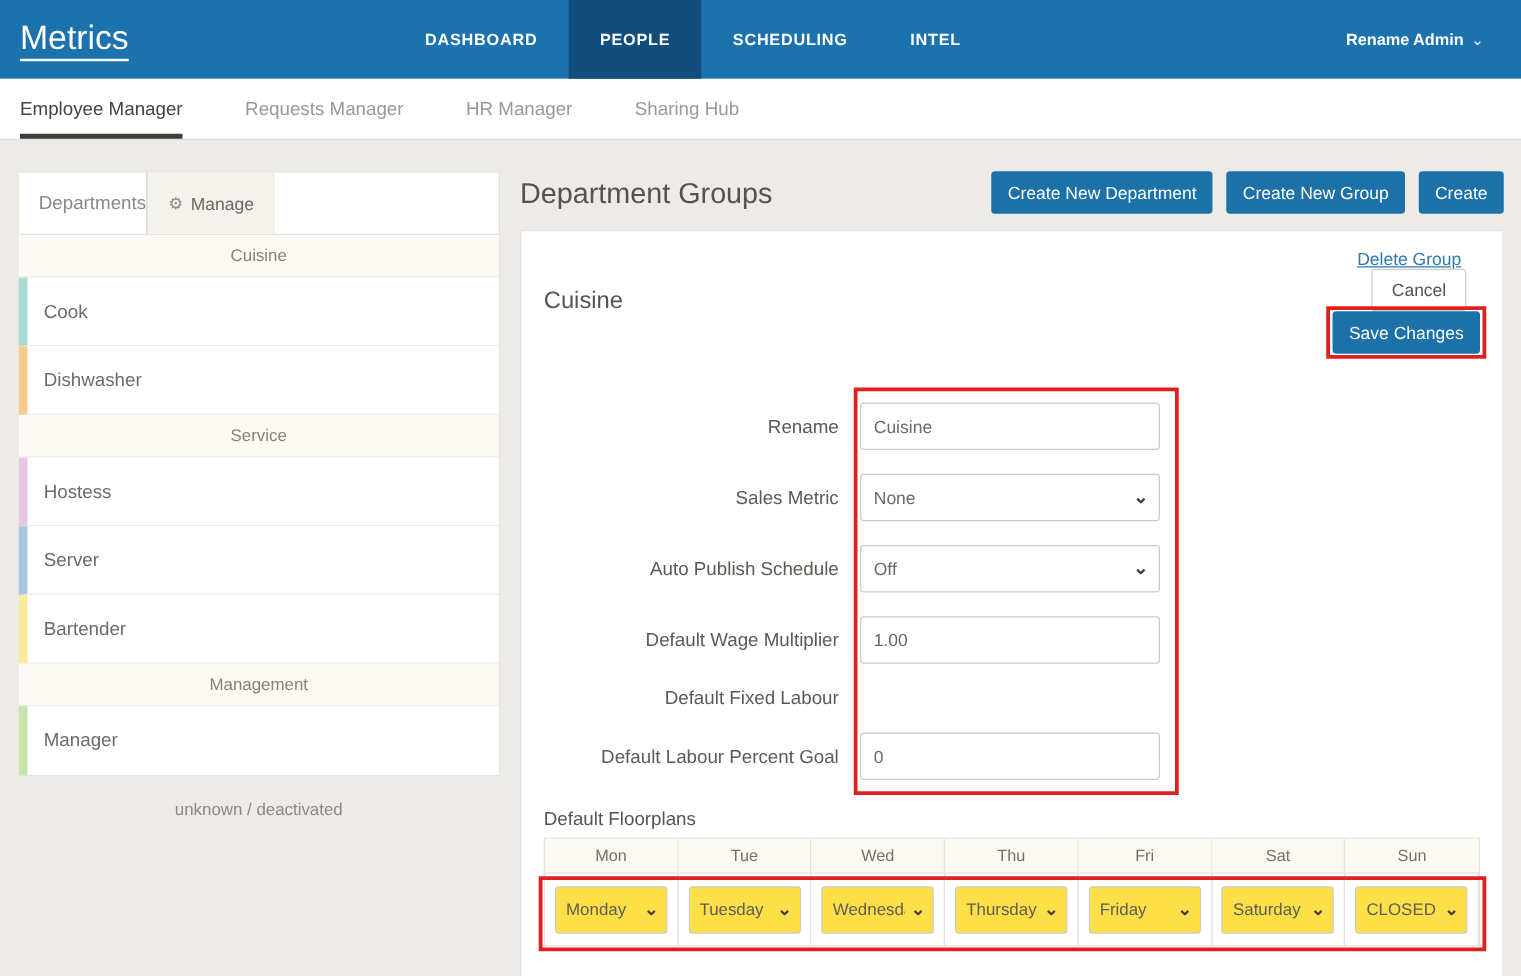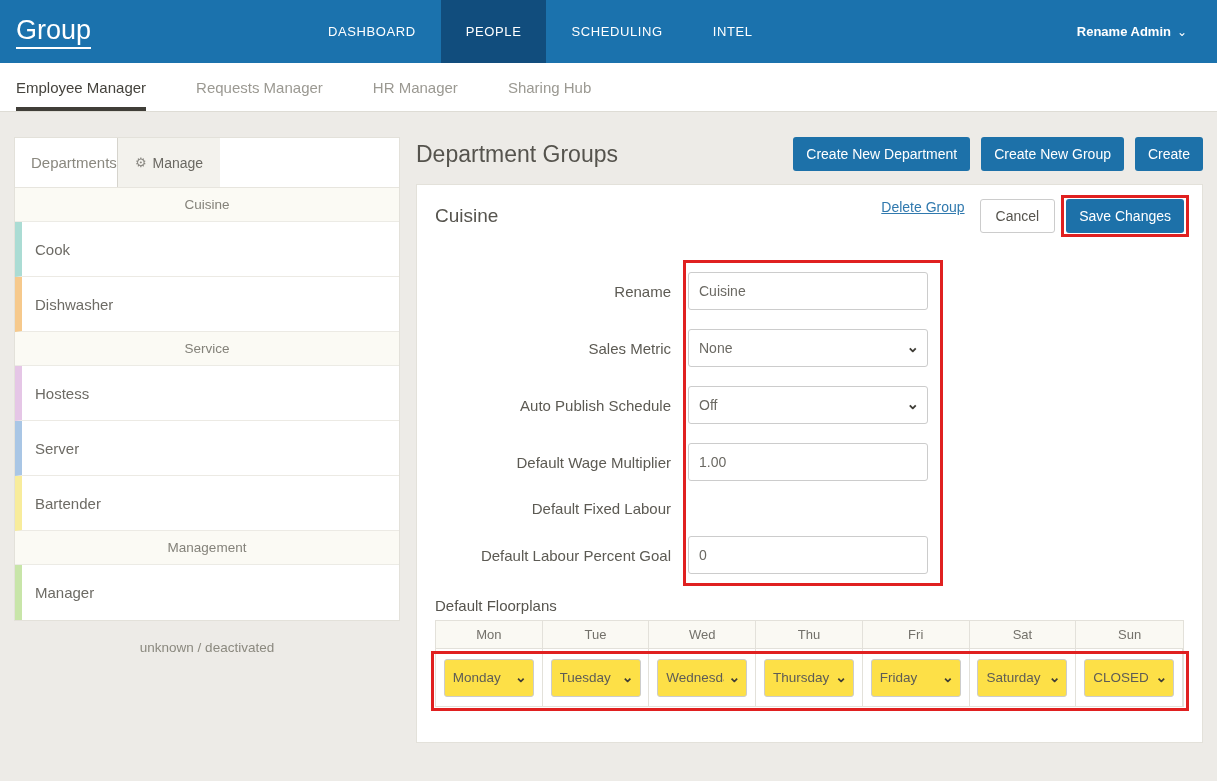--- a/index.html
+++ b/index.html
@@ -9,21 +9,21 @@
     font-family: "Liberation Sans", sans-serif;
     background: #edebe7; color: #55534d;
   }
 
   
   .topnav { height: 63px; background: #1b72ad; display: flex; align-items: stretch; color: #fff; }
   .logo { align-self: center; margin-left: 16px; font-size: 27px; font-weight: 400;
           border-bottom: 2px solid #fff; padding-bottom: 1px; cursor: pointer; }
   .nav-items { display: flex; margin-left: 212px; }
   .nav-item { display: flex; align-items: center; padding: 0 25px; font-size: 13px;
-              font-weight: normal; letter-spacing: .6px; cursor: pointer; color: #fff; text-decoration: none; }
+              font-weight: bold; letter-spacing: .6px; cursor: pointer; color: #fff; text-decoration: none; }
   .nav-item.active { background: #114d7d; }
   .user-menu { margin-left: auto; margin-right: 30px; align-self: center; font-size: 13px;
                font-weight: bold; cursor: pointer; display: flex; align-items: center; gap: 6px; }
   .user-menu .caret { font-size: 12px; font-weight: normal; }
 
   
   .subnav { height: 49px; background: #fff; border-bottom: 1px solid #dedcd5;
             display: flex; align-items: stretch; padding-left: 16px; }
   .tab { display: flex; align-items: center; margin-right: 50px; font-size: 15px; color: #9b9992;
          cursor: pointer; border-bottom: 4px solid transparent; padding-top: 4px; text-decoration: none; }
@@ -58,21 +58,21 @@
   .actions { display: flex; gap: 11px; }
   .btn-primary { background: #1d71a9; color: #fff; border: none; padding: 9px 13px; font-size: 14px;
                  border-radius: 3px; cursor: pointer; font-family: inherit; }
   .btn-secondary { background: #fff; border: 1px solid #ccc; color: #55534d; padding: 8px 15px;
                    border-radius: 3px; font-size: 14px; cursor: pointer; font-family: inherit; }
 
   
   .card { background: #fff; border: 1px solid #e3e1da; padding: 14px 18px 35px; position: relative; }
   .card-head { display: flex; justify-content: space-between; align-items: center; }
   .card-title { font-size: 19px; font-weight: 400; color: #56544e; margin: 6px 0; }
-  .card-actions { display: flex; align-items: flex-start; }
+  .card-actions { display: flex; align-items: flex-end; flex-direction: column; }
   .delete-link { color: #3079ae; text-decoration: underline; font-size: 14px; margin-right: 15px; cursor: pointer; }
   .btn-cancel { margin-right: 11px; }
   .save-wrap { position: relative; display: inline-block; }
 
   
   .form { position: relative; margin-top: 39px; width: 520px; }
   .form-row { display: flex; align-items: center; margin-bottom: 19px; }
   .form-row:last-child { margin-bottom: 0; }
   .form-label { width: 236px; text-align: right; margin-right: 17px; color: #5c5a53; font-size: 15px; }
   .form-input, .form select { width: 240px; height: 38px; border: 1px solid #ccc; border-radius: 3px;
@@ -98,21 +98,21 @@
   
   .ann { position: absolute; border: 3px solid #e02020; pointer-events: none; z-index: 4; }
   .ann-save { inset: -4px -5px; }
   .ann-form { left: 248px; top: -12px; width: 260px; height: calc(100% + 24px); }
   .ann-fp { left: -5px; right: -6px; top: 2px; bottom: -5px; }
 </style>
 </head>
 <body>
 
 <header class="topnav">
-  <div class="logo">Group</div>
+  <div class="logo">Metrics</div>
   <nav class="nav-items">
     <a class="nav-item">DASHBOARD</a>
     <a class="nav-item active">PEOPLE</a>
     <a class="nav-item">SCHEDULING</a>
     <a class="nav-item">INTEL</a>
   </nav>
   <div class="user-menu">
     <span>Rename Admin</span>
     <span class="caret">⌄</span>
   </div>

